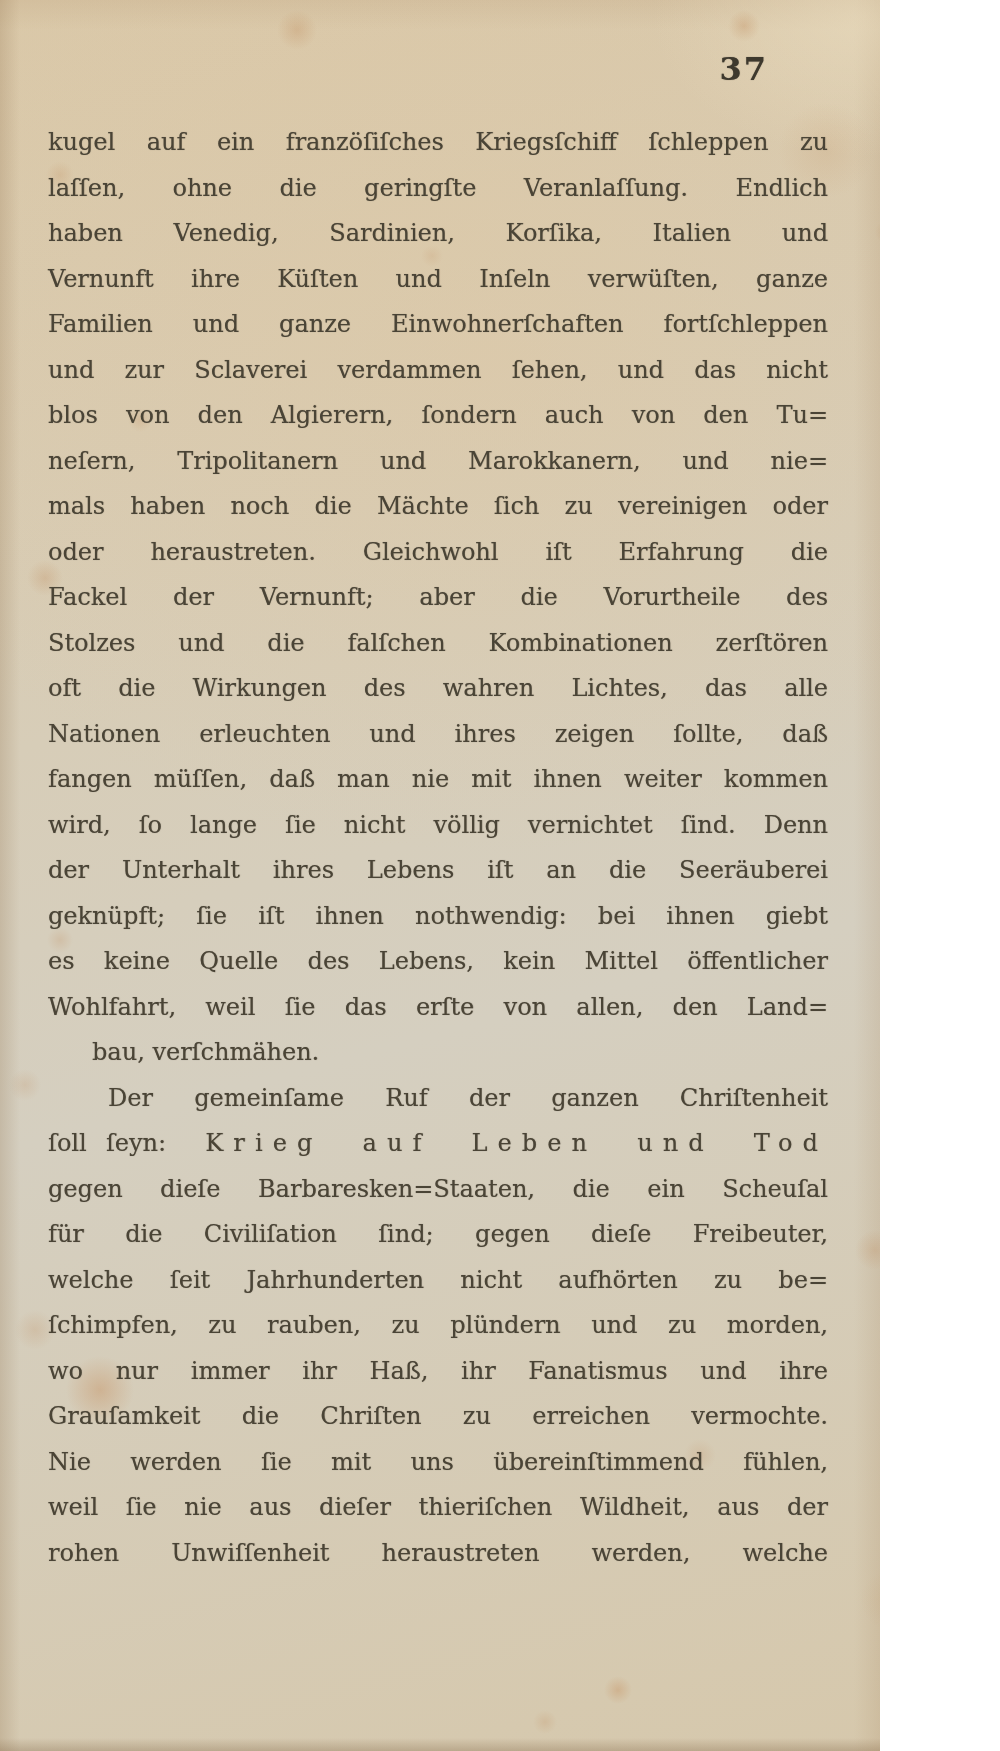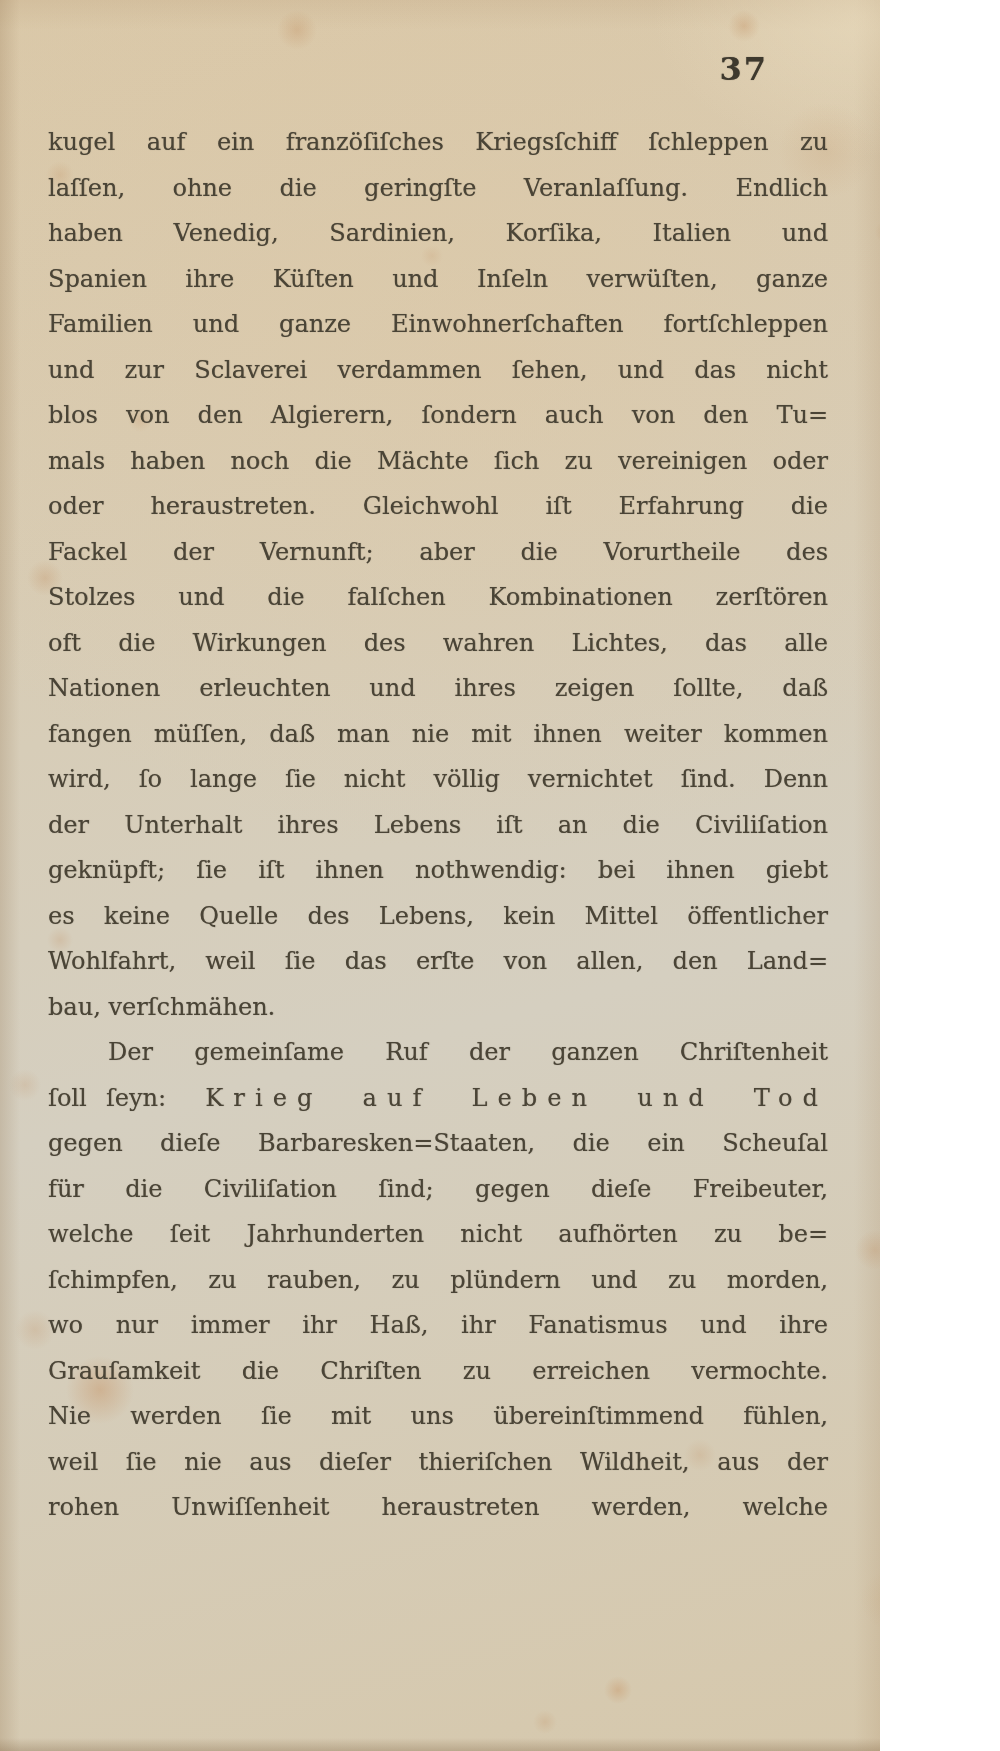--- a/index.html
+++ b/index.html
@@ -69,52 +69,53 @@
   .line {
     line-height: 45.5px;
     font-size: 24px;
     text-align: justify;
     text-align-last: justify;
     white-space: normal;
     color: #4a4436;
     text-shadow: 0.3px 0.3px 0.8px rgba(72,66,52,0.55);
   }
 
-  .line.left { text-align-last: left; }
+  .line.left { text-align-last: left; margin-left: 44px; }
   .line.indent { text-indent: 60px; }
 
   .spaced {
     letter-spacing: 0.42em;
     word-spacing: 0.45em;
     margin-left: 20px;
   }
 </style>
 </head>
 <body>
 
 <div class="page">
   <div class="page-number">37</div>
 
   <div class="text-block">
       <div class="line">kugel auf ein franzöſiſches Kriegsſchiff ſchleppen zu</div>
       <div class="line">laſſen, ohne die geringſte Veranlaſſung.  Endlich</div>
       <div class="line">haben Venedig, Sardinien, Korſika, Italien und</div>
-      <div class="line">Spanien ihre Küſten und Inſeln verwüſten, ganze</div>
+      <div class="line">Vernunft ihre Küſten und Inſeln verwüſten, ganze</div>
       <div class="line">Familien und ganze Einwohnerſchaften fortſchleppen</div>
       <div class="line">und zur Sclaverei verdammen ſehen, und das nicht</div>
       <div class="line">blos von den Algierern, ſondern auch von den Tu=</div>
+      <div class="line">neſern, Tripolitanern und Marokkanern, und nie=</div>
       <div class="line">mals haben noch die Mächte ſich zu vereinigen oder</div>
       <div class="line">oder heraustreten.  Gleichwohl iſt Erfahrung die</div>
       <div class="line">Fackel der Vernunft;  aber die Vorurtheile des</div>
       <div class="line">Stolzes und die falſchen Kombinationen zerſtören</div>
       <div class="line">oft die Wirkungen des wahren Lichtes, das alle</div>
       <div class="line">Nationen erleuchten und ihres zeigen ſollte, daß</div>
       <div class="line">fangen müſſen, daß man nie mit ihnen weiter kommen</div>
       <div class="line">wird, ſo lange ſie nicht völlig vernichtet ſind. Denn</div>
-      <div class="line">der Unterhalt ihres Lebens iſt an die Civiliſation</div>
+      <div class="line">der Unterhalt ihres Lebens iſt an die Seeräuberei</div>
       <div class="line">geknüpft; ſie iſt ihnen nothwendig: bei ihnen giebt</div>
       <div class="line">es keine Quelle des Lebens, kein Mittel öffentlicher</div>
       <div class="line">Wohlfahrt, weil ſie das erſte von allen, den Land=</div>
       <div class="line left">bau, verſchmähen.</div>
       <div class="line indent">Der gemeinſame Ruf der ganzen Chriſtenheit</div>
       <div class="line">ſoll ſeyn:  <span class="spaced">Krieg auf Leben und Tod</span></div>
       <div class="line">gegen dieſe Barbaresken=Staaten, die ein Scheuſal</div>
       <div class="line">für die Civiliſation ſind;  gegen dieſe Freibeuter,</div>
       <div class="line">welche ſeit Jahrhunderten nicht aufhörten zu be=</div>
       <div class="line">ſchimpfen, zu rauben, zu plündern und zu morden,</div>

